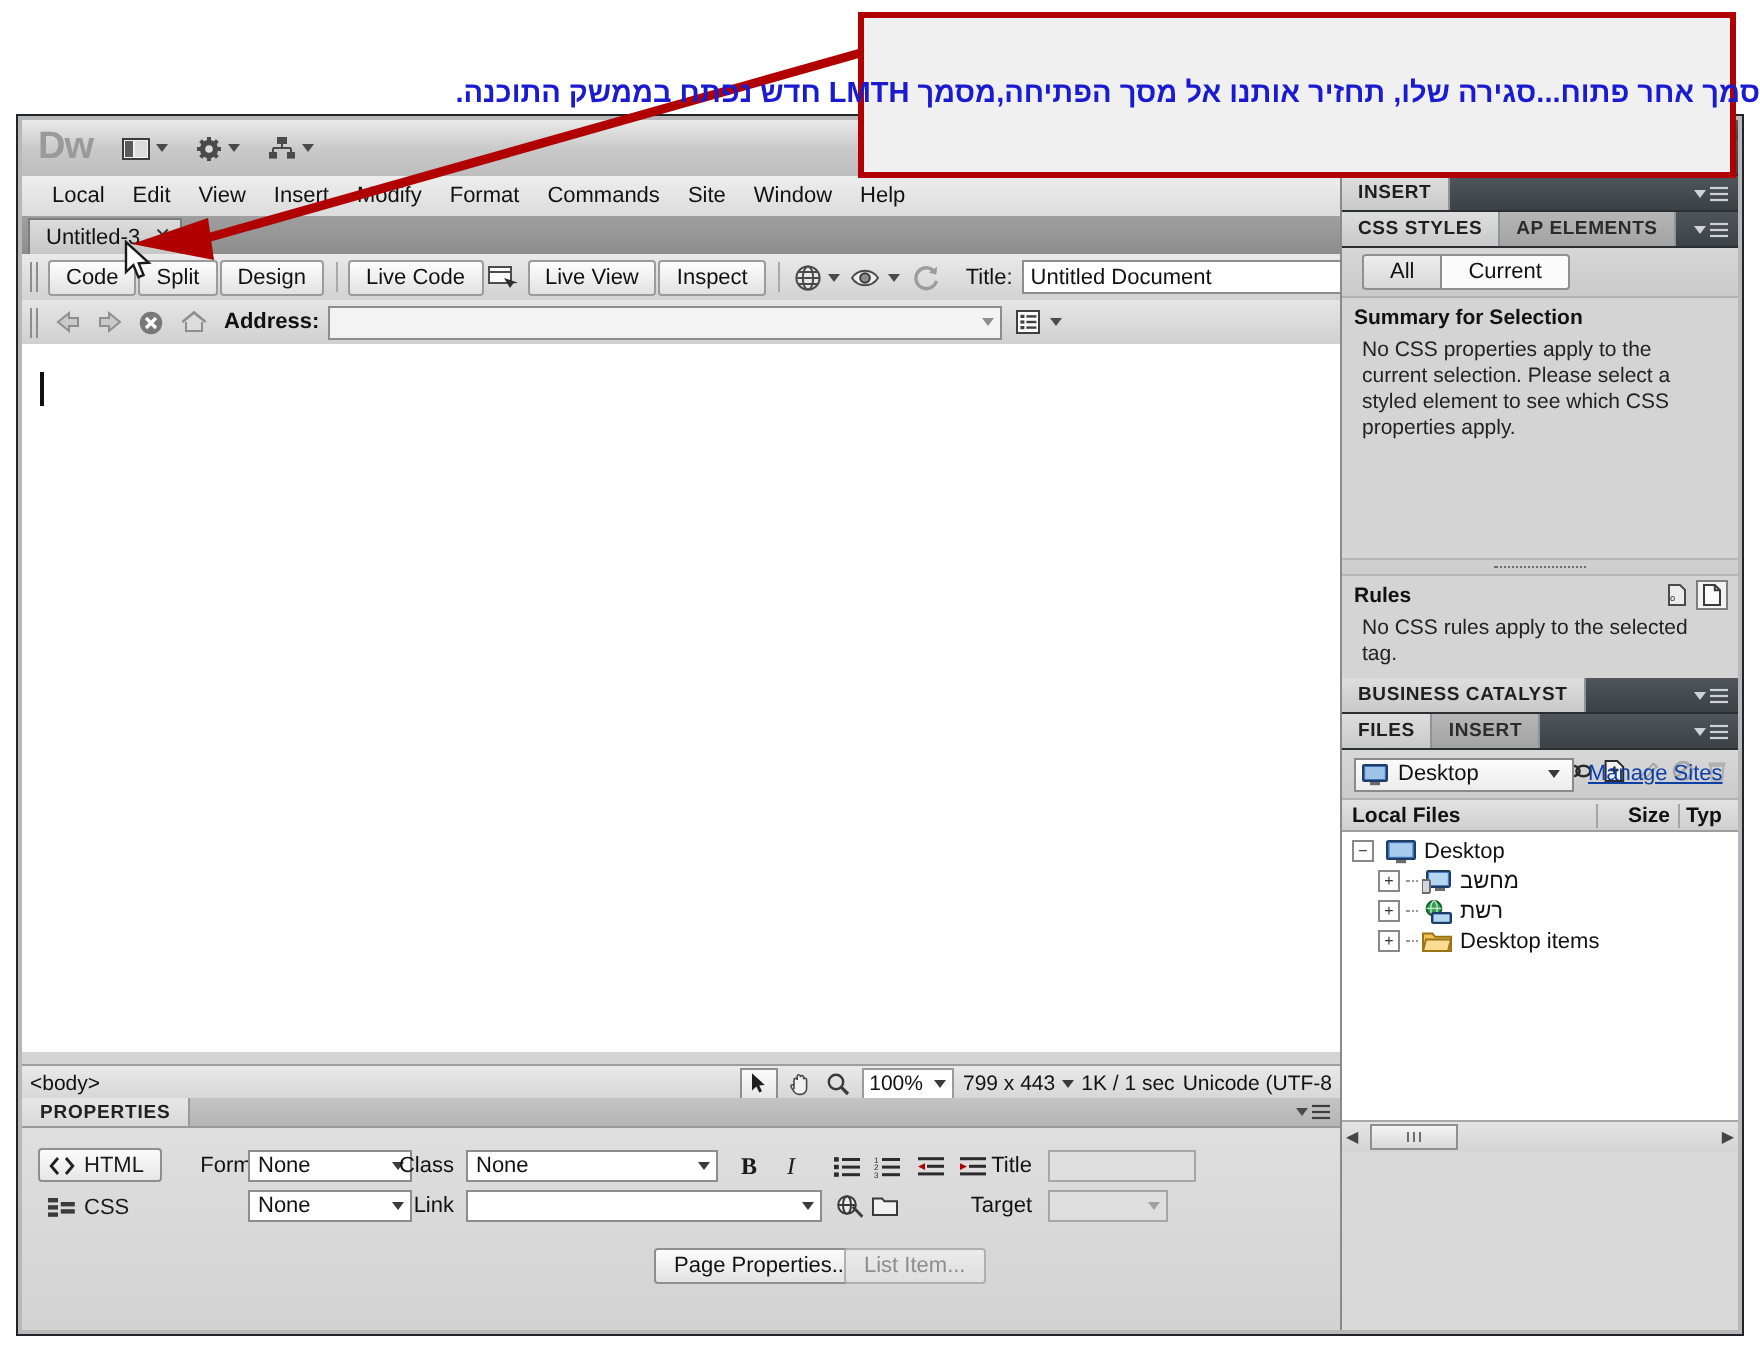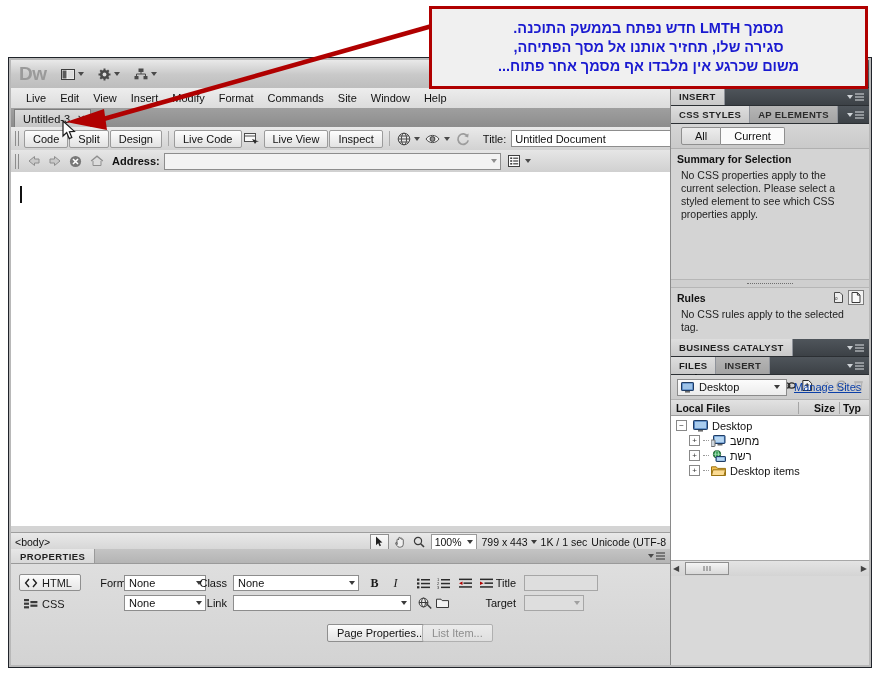--- a/index.html
+++ b/index.html
@@ -10,21 +10,21 @@
     font-family:"Liberation Sans","DejaVu Sans",sans-serif;
     font-size:11px;color:#1a1a1a;
     -webkit-font-smoothing:antialiased;
   }
   .noselect{user-select:none;}
 
   
   #callout{
     position:absolute;left:429px;top:6px;width:439px;height:83px;
     background:#f0f0f0;border:3px solid #b00000;box-sizing:border-box;
-    display:flex;flex-direction:column;align-items:center;justify-content:center;
+    display:flex;flex-direction:row;align-items:center;justify-content:center;
     z-index:60;
   }
   #callout .line{
     direction:rtl;unicode-bidi:bidi-override;
     color:#1a1ad0;font-weight:bold;font-size:14.5px;line-height:19px;
     white-space:nowrap;text-align:center;
   }
   #arrow-svg{position:absolute;left:60px;top:10px;width:380px;height:130px;z-index:59;pointer-events:none;}
 
   
@@ -301,21 +301,21 @@
                 <rect x="0.5" y="8" width="4" height="3.3"></rect>
                 <rect x="9.5" y="8" width="4" height="3.3"></rect>
               </g>
             </svg>
         </span>
         <span class="caret"></span>
       </div>
     </div>
 
     <div id="menubar">
-      <div class="menu-item">Live</div>
+      <div class="menu-item">Local</div>
       <div class="menu-item">Edit</div>
       <div class="menu-item">View</div>
       <div class="menu-item">Insert</div>
       <div class="menu-item">Modify</div>
       <div class="menu-item">Format</div>
       <div class="menu-item">Commands</div>
       <div class="menu-item">Site</div>
       <div class="menu-item">Window</div>
       <div class="menu-item">Help</div>
     </div>

